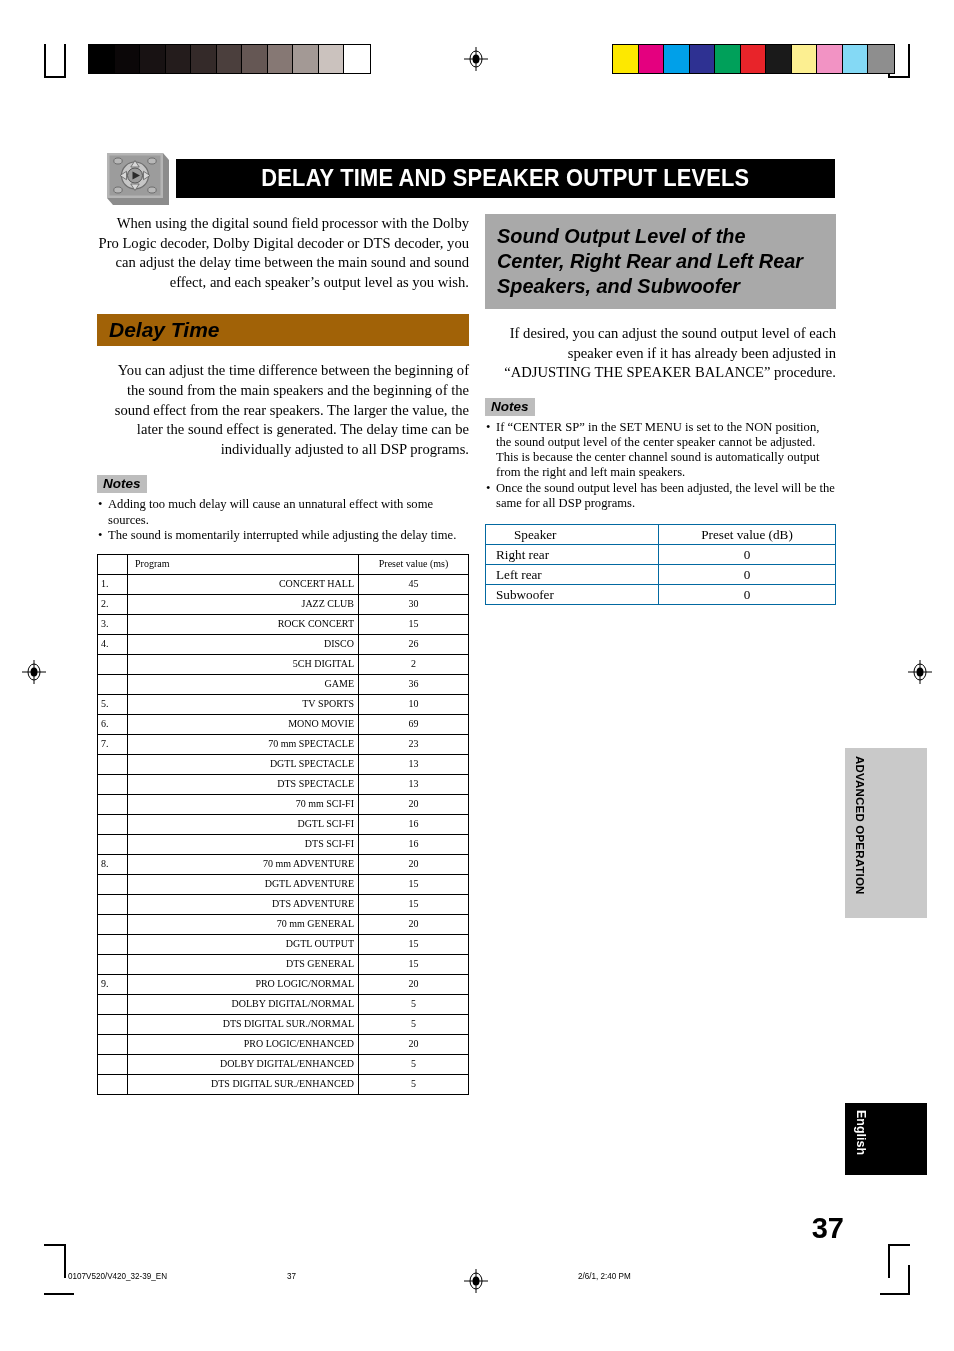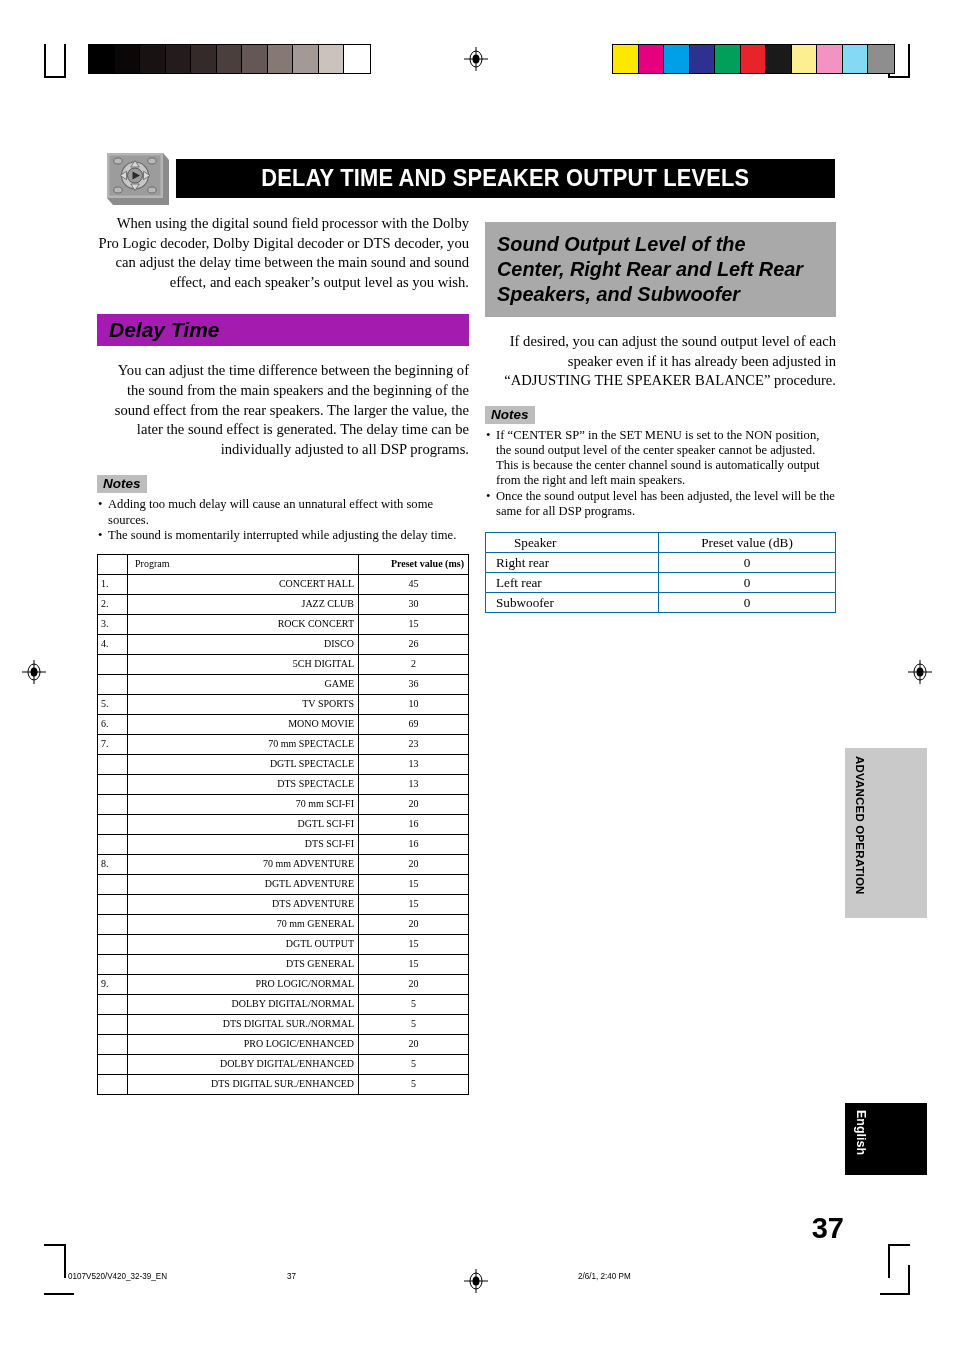--- a/index.html
+++ b/index.html
@@ -63,31 +63,31 @@
   .title-band .t {
     font-family: "Liberation Sans", sans-serif;
     font-weight: bold;
     font-size: 23.5px;
     letter-spacing: 0.2px;
     transform: scaleX(0.93);
   }
 
   
   .col-left  { position: absolute; left: 97px;  top: 214px; width: 372px; }
-  .col-right { position: absolute; left: 485px; top: 222px; width: 351px; }
+  .col-right { position: absolute; left: 485px; top: 214px; width: 351px; }
 
   p.body {
     margin: 0 0 0 0;
     font-size: 14.6px;
     line-height: 19.6px;
     text-align: right;
   }
 
   .section-head {
-    background: #a21caf;
+    background: #a16207;
     height: 32px;
     display: flex;
     align-items: center;
     padding-left: 12px;
     box-sizing: border-box;
     margin: 0;
   }
   .section-head .h {
     font-family: "Liberation Sans", sans-serif;
     font-style: italic;
@@ -152,21 +152,21 @@
   }
   table.grid td.num {
     width: 20px;
     text-align: left;
     padding-left: 3px;
     padding-right: 2px;
   }
   table.grid td.prog { text-align: right; padding-left: 7px; }
   table.grid td.val  { width: 101px; text-align: center; }
   table.grid td.hdr  { text-align: left; padding-left: 7px; }
-  table.grid td.hdrv { text-align: right; font-weight: bold; }
+  table.grid td.hdrv { text-align: center; }
 
   table.spk {
     border-collapse: collapse;
     width: 100%;
     font-size: 13.2px;
   }
   table.spk td {
     border: 1px solid #0369a1;
     padding: 1px 4px 2px 10px;
     height: 16px;

